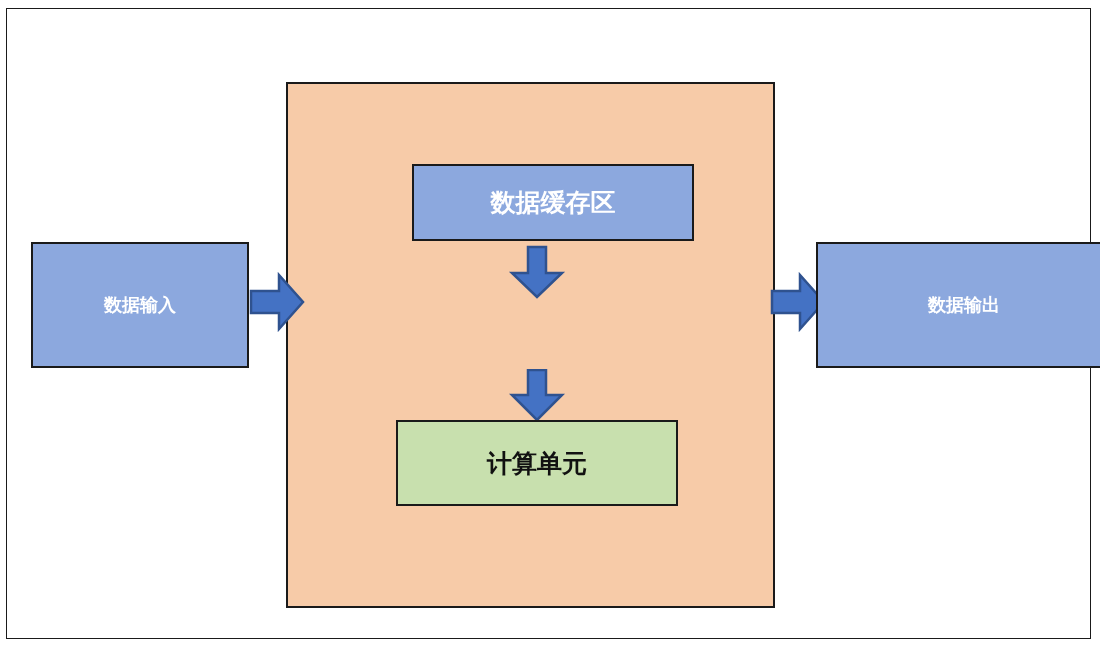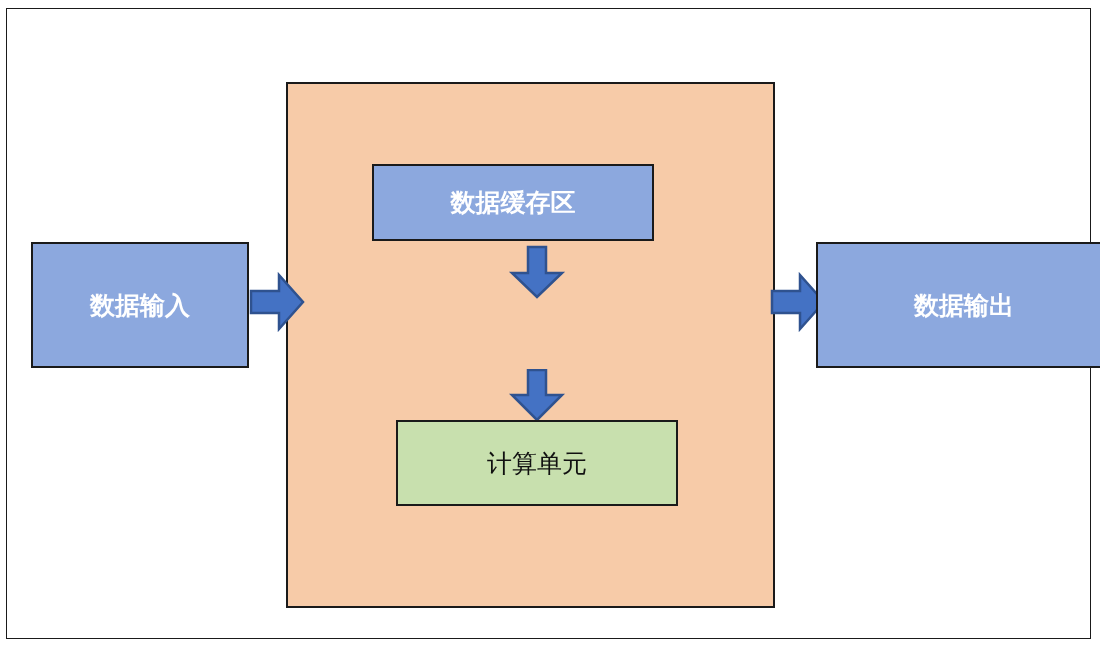--- a/index.html
+++ b/index.html
@@ -70,34 +70,34 @@
   .node-blue {
     background: #8CA8DE;
     color: #ffffff;
   }
   .node-green {
     background: #C8E0AE;
     color: #111111;
     font-weight: normal;
   }
   .node-io {
-    font-size: 25px;
+    font-size: 18px;
   }
   .node-buffer {
     font-size: 25px;
   }
   .node-unit {
     font-size: 25px;
   }
   
   .box-input  { left: 31px;  top: 242px; width: 218px; height: 126px; }
   .box-output { left: 816px; top: 242px; width: 296px; height: 126px; }
-  .box-buffer { left: 372px; top: 164px; width: 282px;  height: 77px; }
+  .box-buffer { left: 412px; top: 164px; width: 282px;  height: 77px; }
   .box-control{ left: 396px; top: 300px; width: 282px;  height: 67px; }
-  .box-compute{ left: 396px; top: 420px; width: 282px;  height: 86px; }
+  .box-compute{ left: 396px; top: 420px; width: 282px;  height: 86px; font-weight: bold; }
 
   
   .arrow {
     position: absolute;
   }
   .arrow svg { display: block; }
 
   .arrow-in   { left: 249px; top: 271px; width: 56px;  height: 62px; }
   .arrow-out  { left: 770px; top: 271px; width: 56px;  height: 62px; }
   .arrow-v1   { left: 507px; top: 245px; width: 60px;  height: 54px; }

